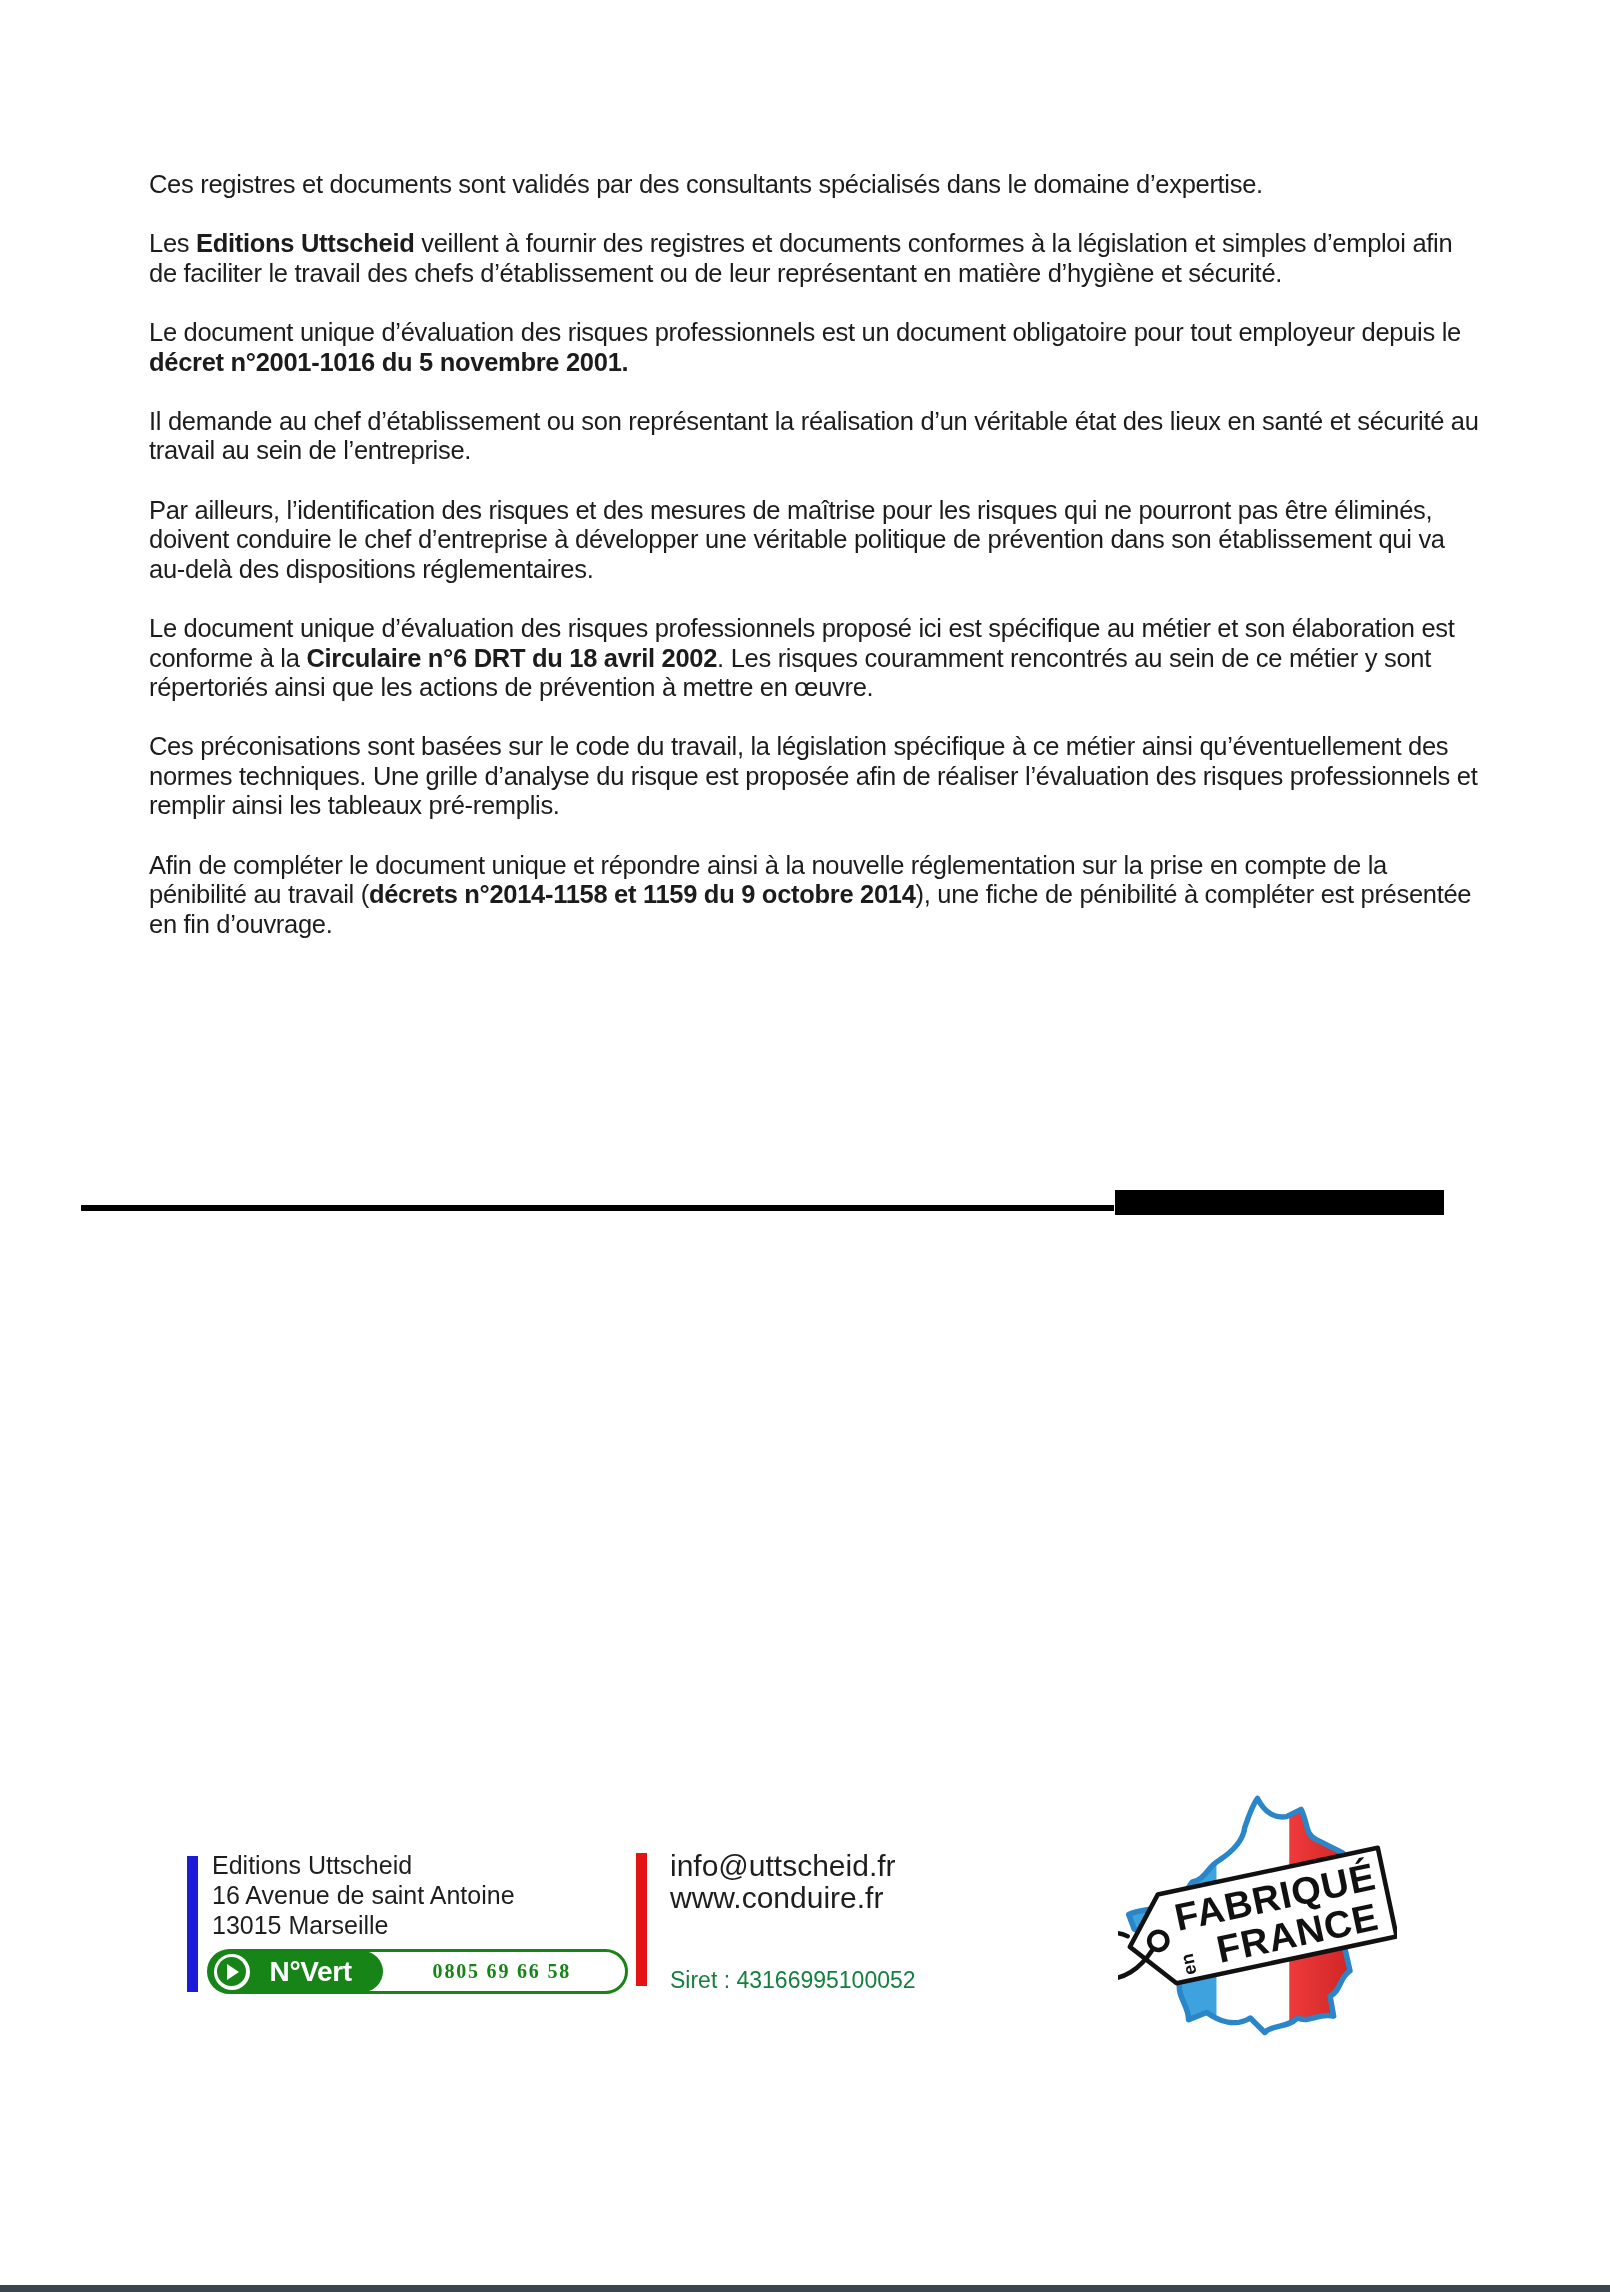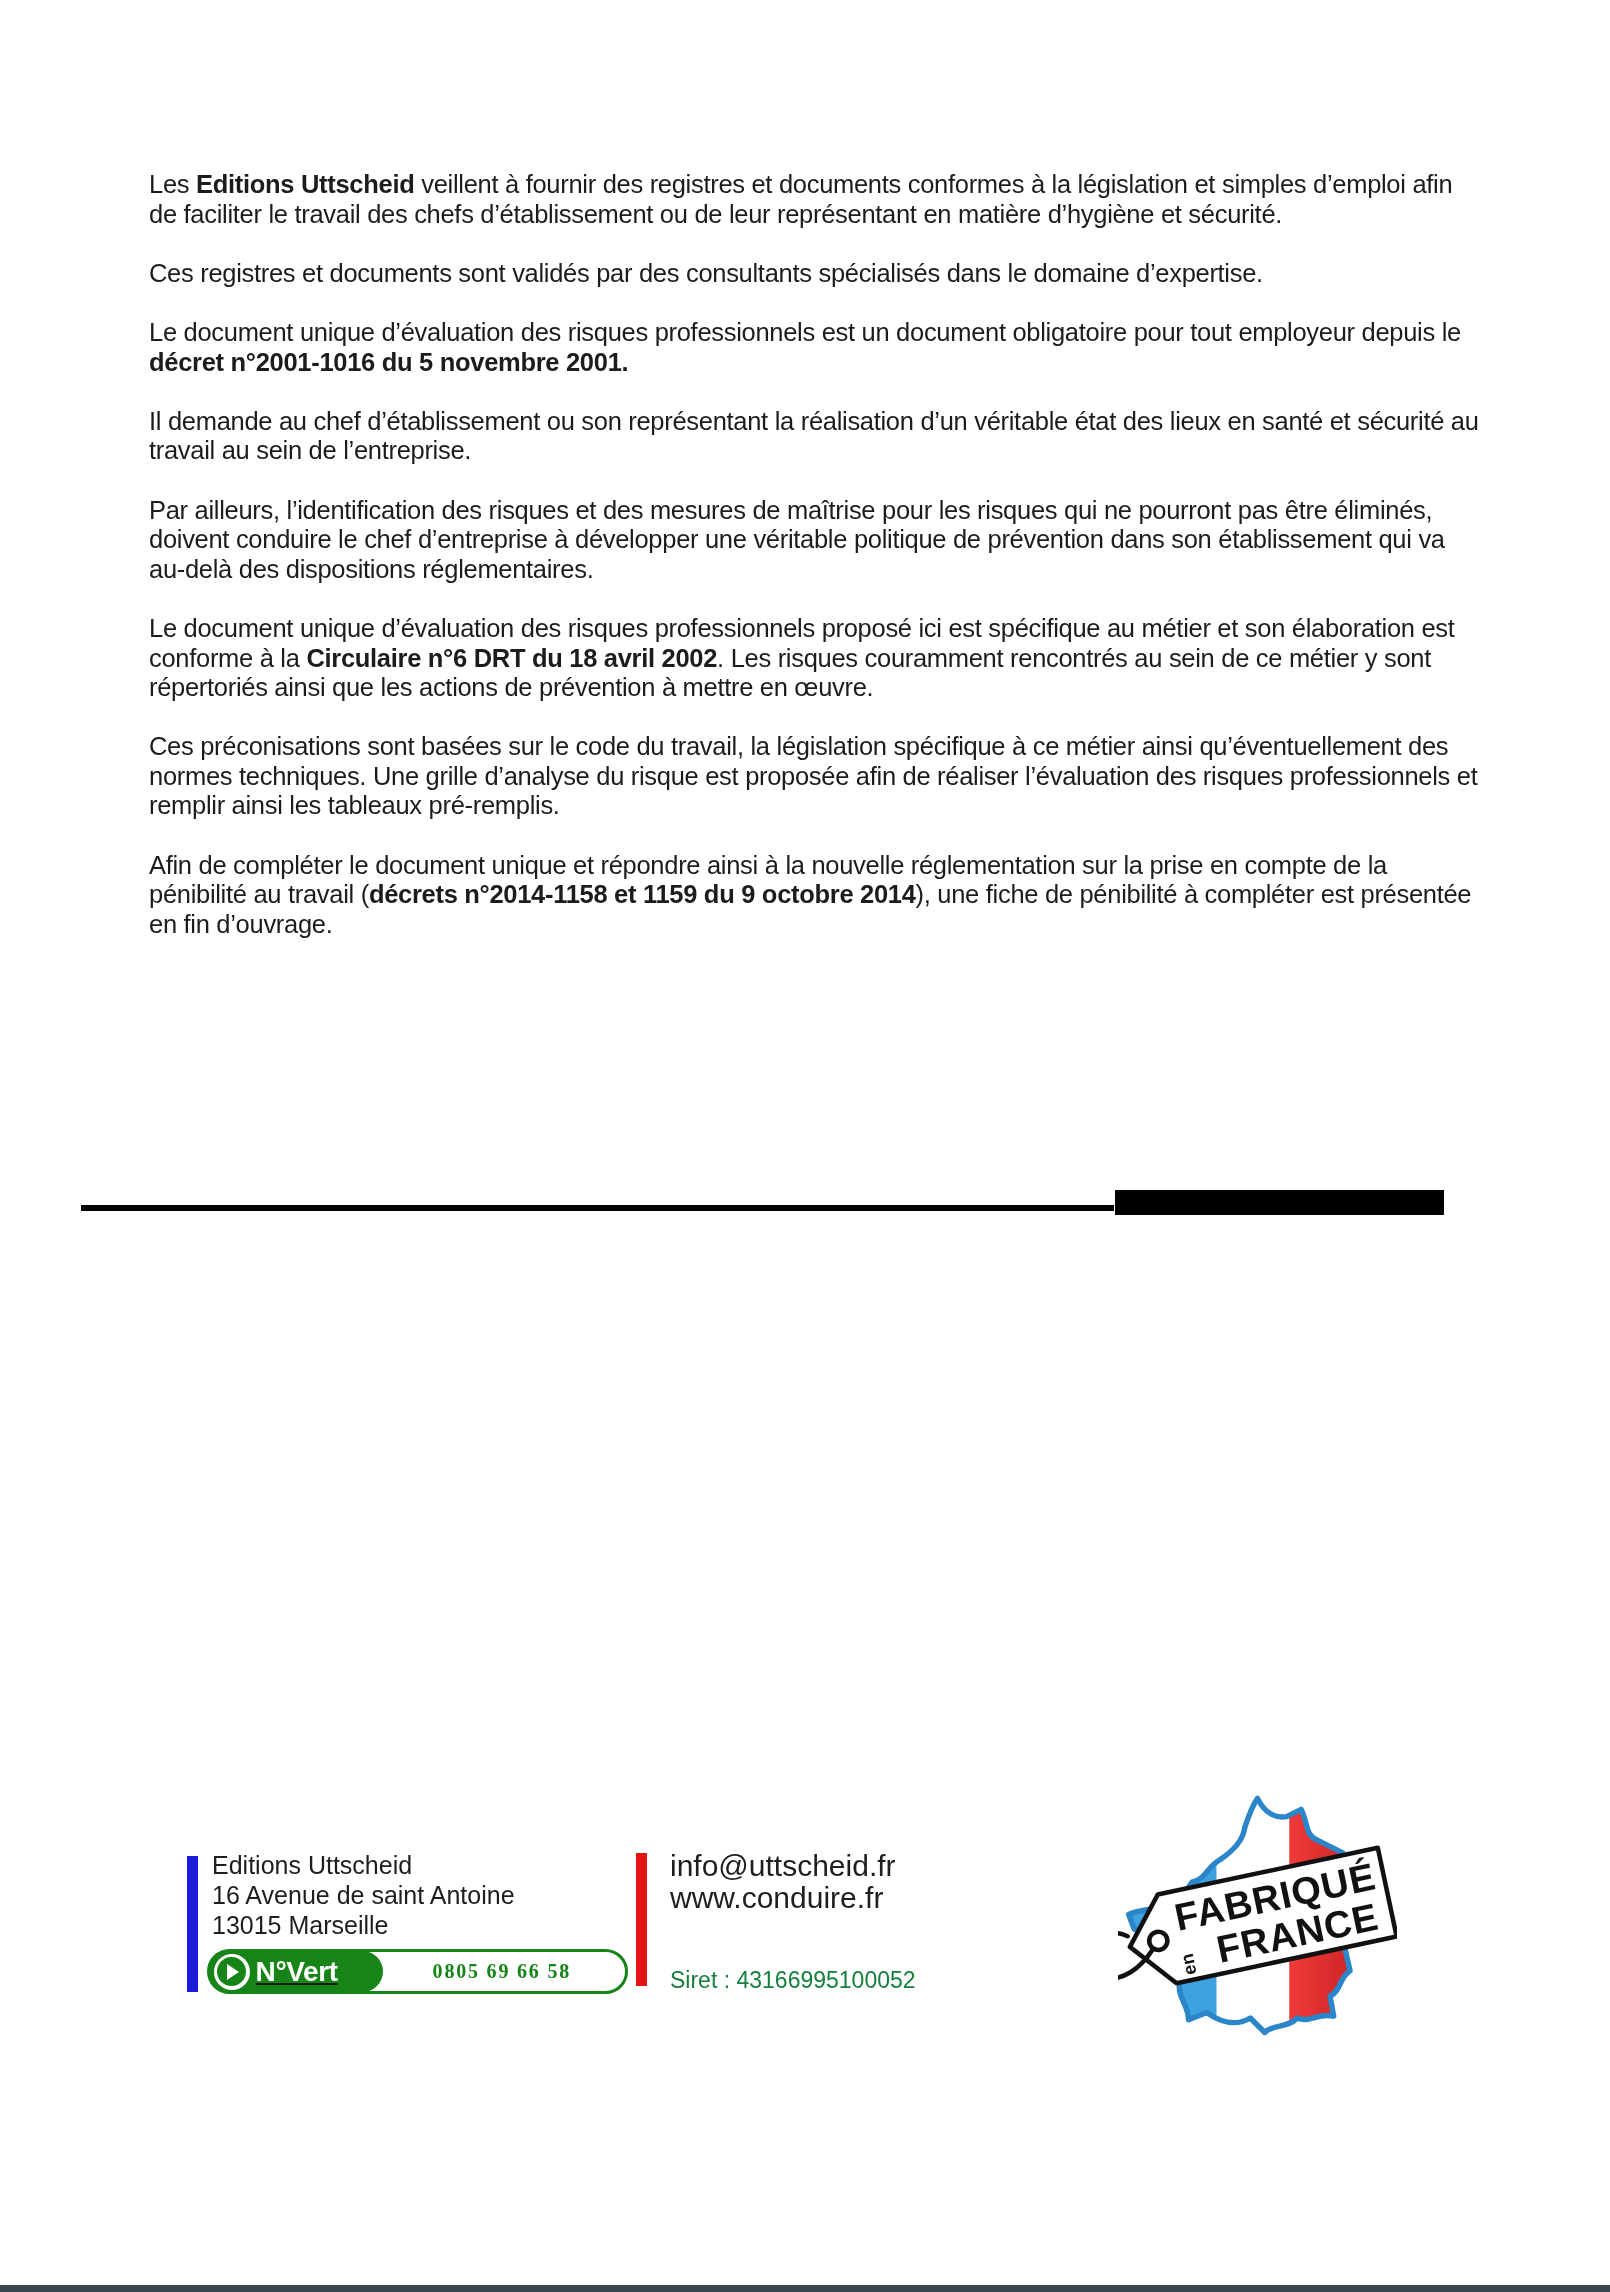--- a/index.html
+++ b/index.html
@@ -36,21 +36,21 @@
   
   .nvert{
     position:absolute;left:207px;top:1949px;width:421px;height:45px;
     box-sizing:border-box;border:3.6px solid var(--toll-free-green,#178417);
     border-radius:24px;background:#fff;
   }
   .nvert-left{
     position:absolute;left:-0.9px;top:-0.9px;bottom:-0.9px;width:174px;
     background:var(--toll-free-green,#178417);
     border-radius:23px;
-    display:flex;align-items:center;gap:6px;padding-left:4.5px;box-sizing:border-box;text-decoration:underline;
+    display:flex;align-items:center;gap:20px;padding-left:4.5px;box-sizing:border-box;
   }
   .nvert-circle{
     width:36px;height:36px;border-radius:50%;background:#fff;
     display:flex;align-items:center;justify-content:center;flex:0 0 auto;
   }
   .nvert-inner{
     width:29.6px;height:29.6px;border-radius:50%;background:var(--toll-free-green,#178417);
     display:flex;align-items:center;justify-content:center;
   }
   .nvert-tri{
@@ -72,22 +72,22 @@
   .tag-small{font-family:"Liberation Sans", sans-serif;font-weight:bold;font-size:20px;fill:var(--tag-black,#111);}
 
   .bottom-strip{position:absolute;left:0;top:2285px;width:1610px;height:8px;background:var(--bottom-strip,#3b454e);}
 </style>
 </head>
 <body>
 
 <div class="page">
 
   <main class="body-text">
+      <p><span>Ces registres et documents sont validés par des consultants spécialisés dans le domaine d’expertise.</span></p>
       <p><span>Les </span><b>Editions Uttscheid</b><span> veillent à fournir des registres et documents conformes à la législation et simples d’emploi afin de faciliter le travail des chefs d’établissement ou de leur représentant en matière d’hygiène et sécurité.</span></p>
-      <p><span>Ces registres et documents sont validés par des consultants spécialisés dans le domaine d’expertise.</span></p>
       <p><span>Le document unique d’évaluation des risques professionnels est un document obligatoire pour tout employeur depuis le </span><b>décret n°2001-1016 du 5 novembre 2001.</b></p>
       <p><span>Il demande au chef d’établissement ou son représentant la réalisation d’un véritable état des lieux en santé et sécurité au travail au sein de l’entreprise.</span></p>
       <p><span>Par ailleurs, l’identification des risques et des mesures de maîtrise pour les risques qui ne pourront pas être éliminés, doivent conduire le chef d’entreprise à développer une véritable politique de prévention dans son établissement qui va au-delà des dispositions réglementaires.</span></p>
       <p><span>Le document unique d’évaluation des risques professionnels proposé ici est spécifique au métier et son élaboration est conforme à la </span><b>Circulaire n°6 DRT du 18 avril 2002</b><span>. Les risques couramment rencontrés au sein de ce métier y sont répertoriés ainsi que les actions de prévention  à mettre en œuvre.</span></p>
       <p><span>Ces préconisations sont basées sur le code du travail, la législation spécifique à ce métier ainsi qu’éventuellement des normes techniques. Une grille d’analyse du risque est proposée afin de réaliser l’évaluation des risques professionnels et remplir ainsi les tableaux pré-remplis.</span></p>
       <p><span>Afin de compléter le document unique et répondre ainsi à la nouvelle réglementation  sur la prise en compte de la pénibilité au travail (</span><b>décrets n°2014-1158 et 1159 du 9 octobre 2014</b><span>), une fiche de pénibilité à compléter est présentée en fin d’ouvrage.</span></p>
     </main>
 
   <div class="sep-line"></div>
   <div class="sep-bar"></div>

